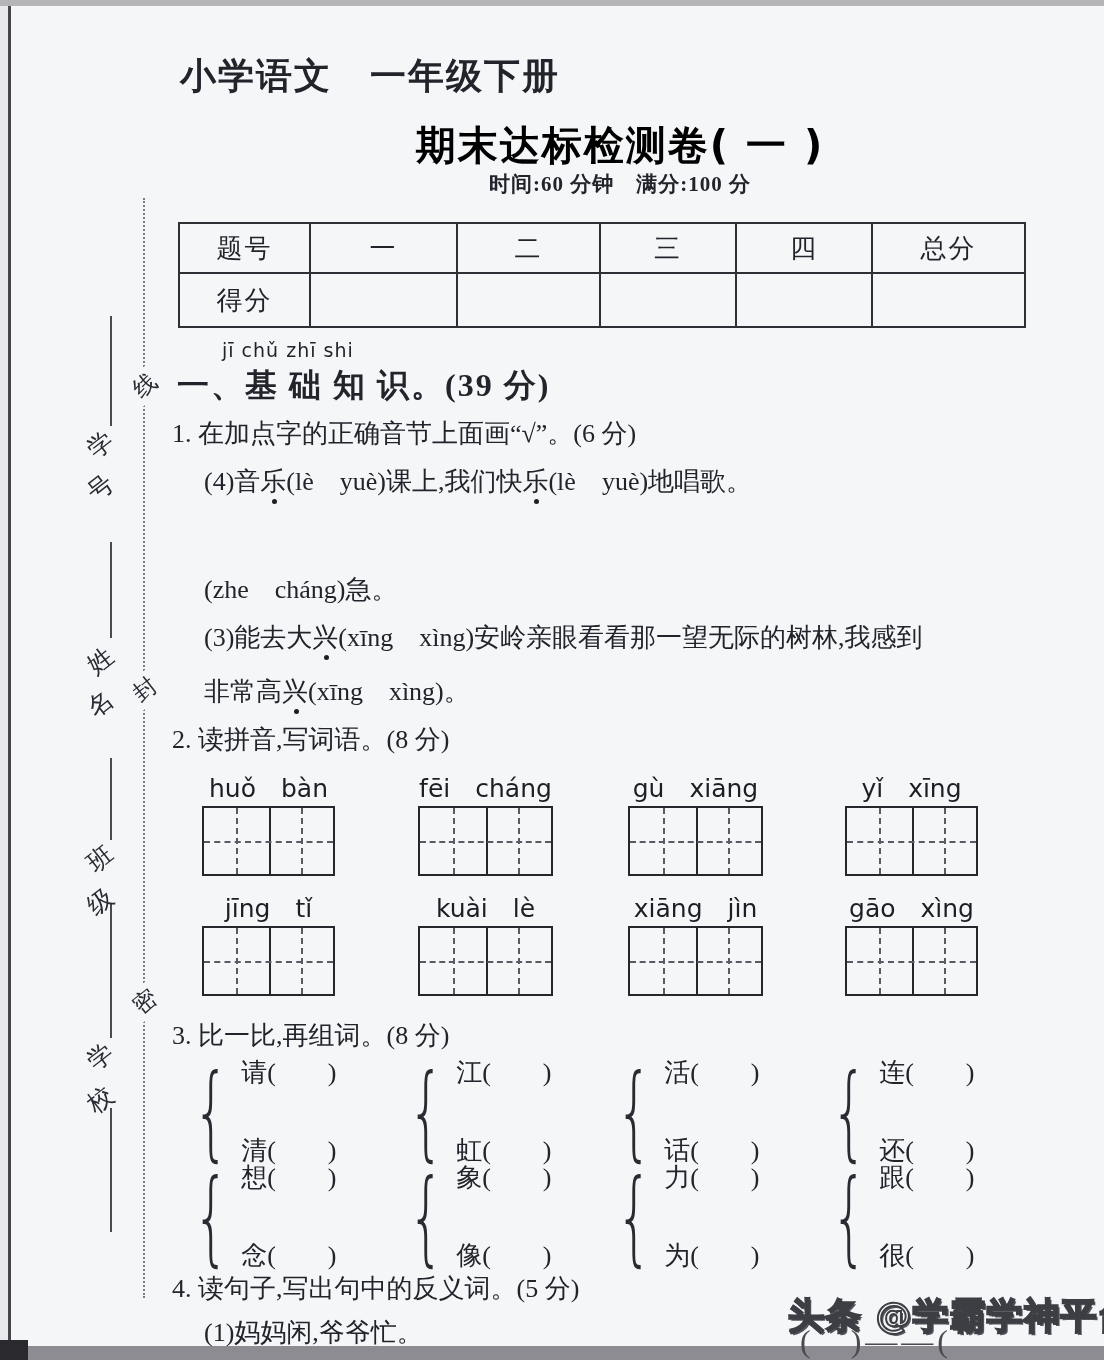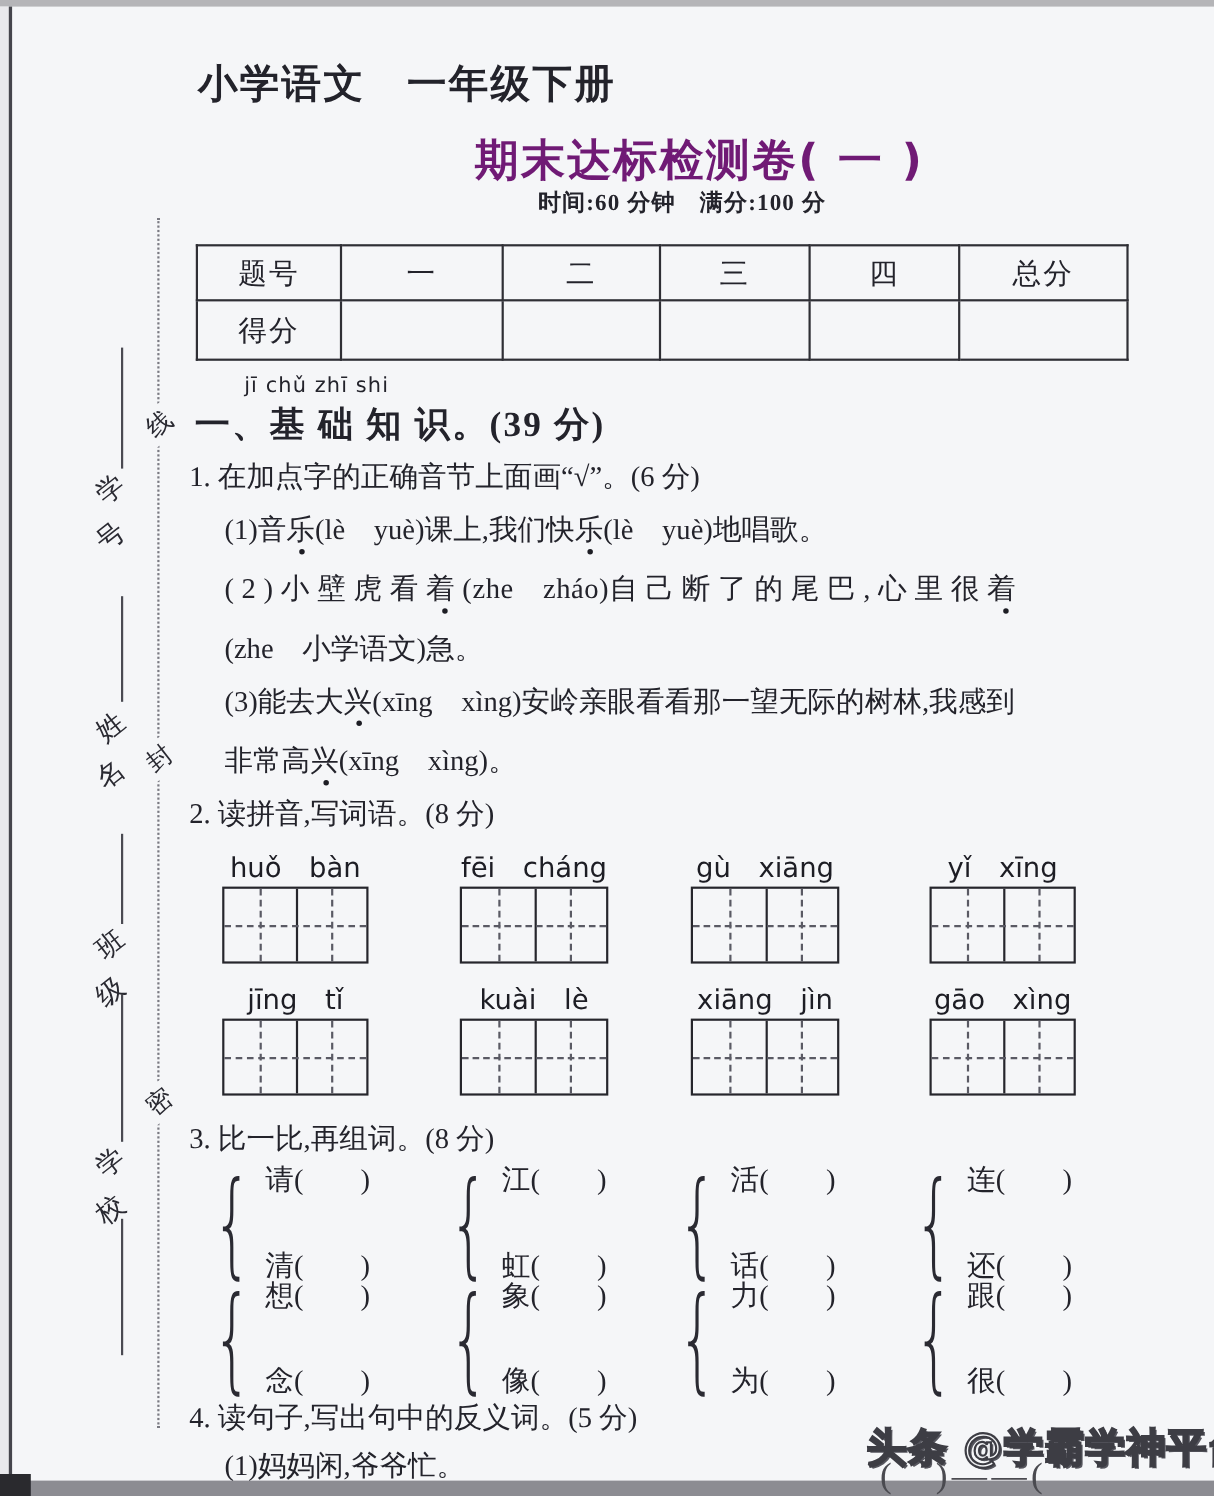--- a/index.html
+++ b/index.html
@@ -9,23 +9,23 @@
   
   .edge-top{left:0;top:0;width:1104px;height:6px;background:#b5b5b8;}
   .edge-left-outer{left:0;top:6px;width:8px;height:1340px;background:#e9e9ec;}
   .edge-left-line{left:8px;top:6px;width:3px;height:1340px;background:#45454c;}
   .edge-bottom{left:0;top:1346px;width:1104px;height:14px;background:#8c8c92;}
   .edge-corner{left:0;top:1340px;width:28px;height:20px;background:#2a2a2e;}
 
   
   .course{left:180px;top:52px;font-family:"DejaVu Sans","Liberation Sans",sans-serif;
           font-weight:bold;font-size:36px;letter-spacing:2px;}
-  .title{left:400px;top:118px;width:440px;text-align:right;
+  .title{left:400px;top:118px;width:440px;text-align:center;
          font-family:"DejaVu Sans","Liberation Sans",sans-serif;
-         font-weight:900;font-size:40px;letter-spacing:2px;color:#701a75;}
+         font-weight:900;font-size:40px;letter-spacing:2px;color:#000000;}
   .subtitle{left:400px;top:170px;width:440px;text-align:center;
             font-weight:bold;font-size:21px;letter-spacing:1px;}
 
   
   table.score{position:absolute;left:178px;top:222px;border-collapse:collapse;table-layout:fixed;}
   table.score td{border:2px solid #2f2f35;text-align:center;vertical-align:middle;
                  font-size:26px;letter-spacing:2px;padding:0;}
   table.score tr.r1 td{height:48px;}
   table.score tr.r2 td{height:52px;}
 
@@ -134,25 +134,24 @@
       <td></td>
     </tr>
   </tbody>
     </table>
 
   <div class="abs pinyin-small">jī chǔ zhī shi</div>
   <div class="abs h1">一、基 础 知 识。(39 分)</div>
 
   <div class="abs tline" style="left:172px;top:417px;">1. 在加点字的正确音节上面画“√”。(6 分)</div>
 
-  <div class="abs tline" style="left:204px;top:465px;"><span>(1)音</span><span class="dotch">乐</span><span>(lè　yuè)课上,我们快</span><span class="dotch">乐</span><span>(lè　yuè)地唱歌。</span></div>
-
-  <div class="abs tline spread" style="left:204px;top:519px;"><span>(2)小壁虎看</span><span class="dotch">着</span><span class="pin">(zhe　zháo)</span><span>自己断了的尾巴,心里很</span><span class="dotch">着</span></div>
-
-  <div class="abs tline" style="left:204px;top:573px;">(zhe　小学语文)急。</div>
+  <div class="abs tline" style="left:204px;top:465px;"><span>(4)音</span><span class="dotch">乐</span><span>(lè　yuè)课上,我们快</span><span class="dotch">乐</span><span>(lè　yuè)地唱歌。</span></div>
+
+
+  <div class="abs tline" style="left:204px;top:573px;">(zhe　cháng)急。</div>
 
   <div class="abs tline" style="left:204px;top:621px;"><span>(3)能去大</span><span class="dotch">兴</span><span>(xīng　xìng)安岭亲眼看看那一望无际的树林,我感到</span></div>
 
   <div class="abs tline" style="left:204px;top:675px;"><span>非常高</span><span class="dotch">兴</span><span>(xīng　xìng)。</span></div>
 
   <div class="abs tline" style="left:172px;top:723px;">2. 读拼音,写词语。(8 分)</div>
 
   <div class="gpin" style="left:202px;top:772px;width:133px;">huǒ　bàn</div>
   <div class="gpin" style="left:418px;top:772px;width:135px;">fēi　cháng</div>
   <div class="gpin" style="left:628px;top:772px;width:135px;">gù　xiāng</div>

